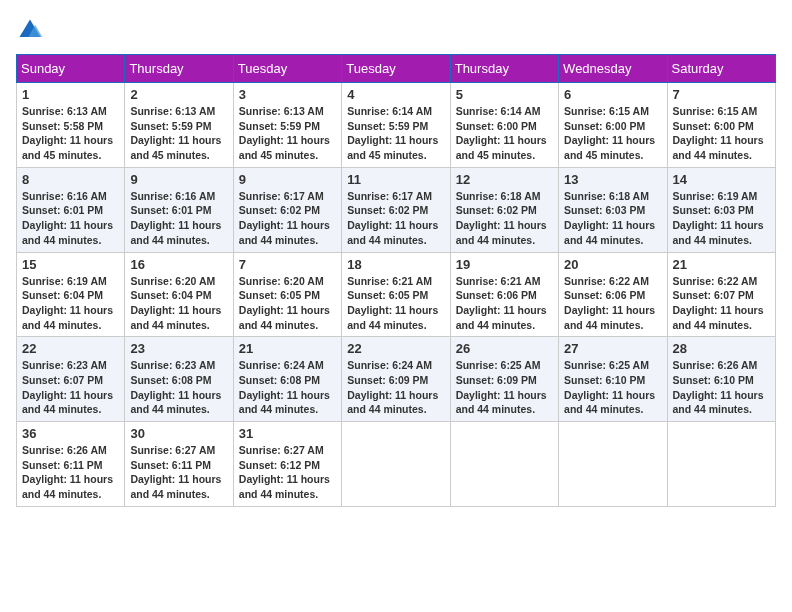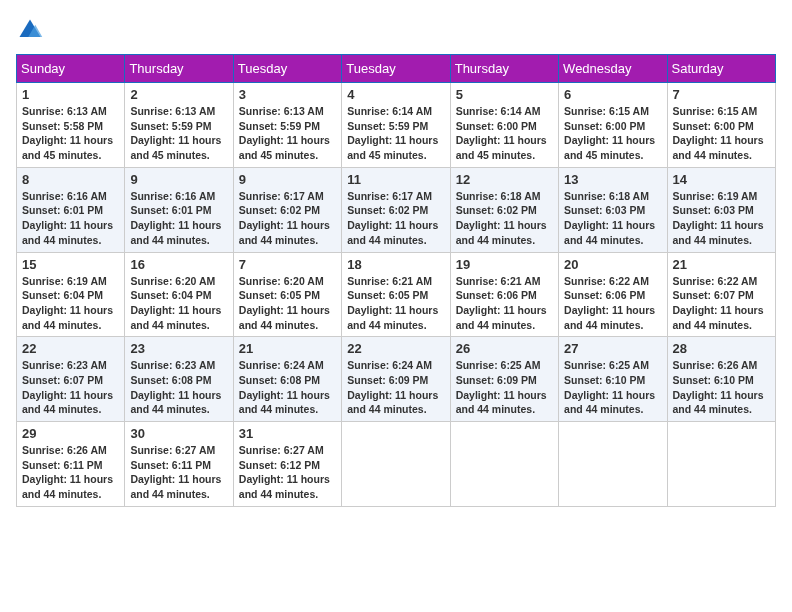--- a/index.html
+++ b/index.html
@@ -242,21 +242,21 @@
         <span class="day-num">27</span>
         <span class="day-info">Sunrise: 6:25 AM<br>Sunset: 6:10 PM<br>Daylight: 11 hours and 44 minutes.</span>
       </td>
         <td>
         <span class="day-num">28</span>
         <span class="day-info">Sunrise: 6:26 AM<br>Sunset: 6:10 PM<br>Daylight: 11 hours and 44 minutes.</span>
       </td>
       </tr>
       <tr>
         <td>
-        <span class="day-num">29</span>
+        <span class="day-num">36</span>
         <span class="day-info">Sunrise: 6:26 AM<br>Sunset: 6:11 PM<br>Daylight: 11 hours and 44 minutes.</span>
       </td>
         <td>
         <span class="day-num">30</span>
         <span class="day-info">Sunrise: 6:27 AM<br>Sunset: 6:11 PM<br>Daylight: 11 hours and 44 minutes.</span>
       </td>
         <td>
         <span class="day-num">31</span>
         <span class="day-info">Sunrise: 6:27 AM<br>Sunset: 6:12 PM<br>Daylight: 11 hours and 44 minutes.</span>
       </td>

